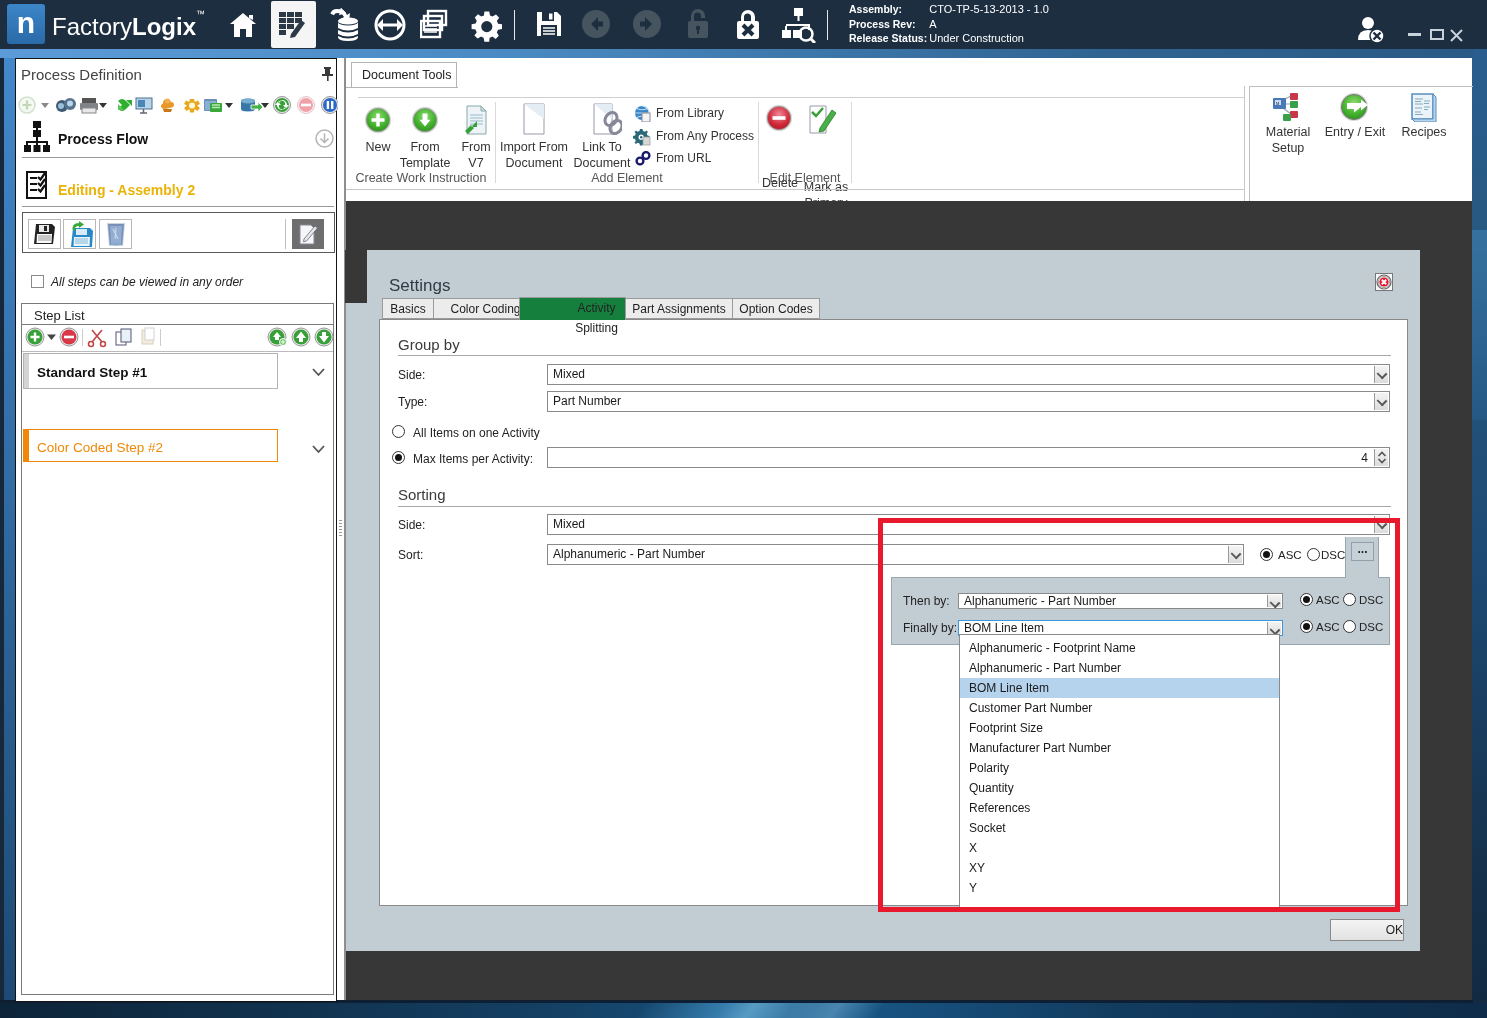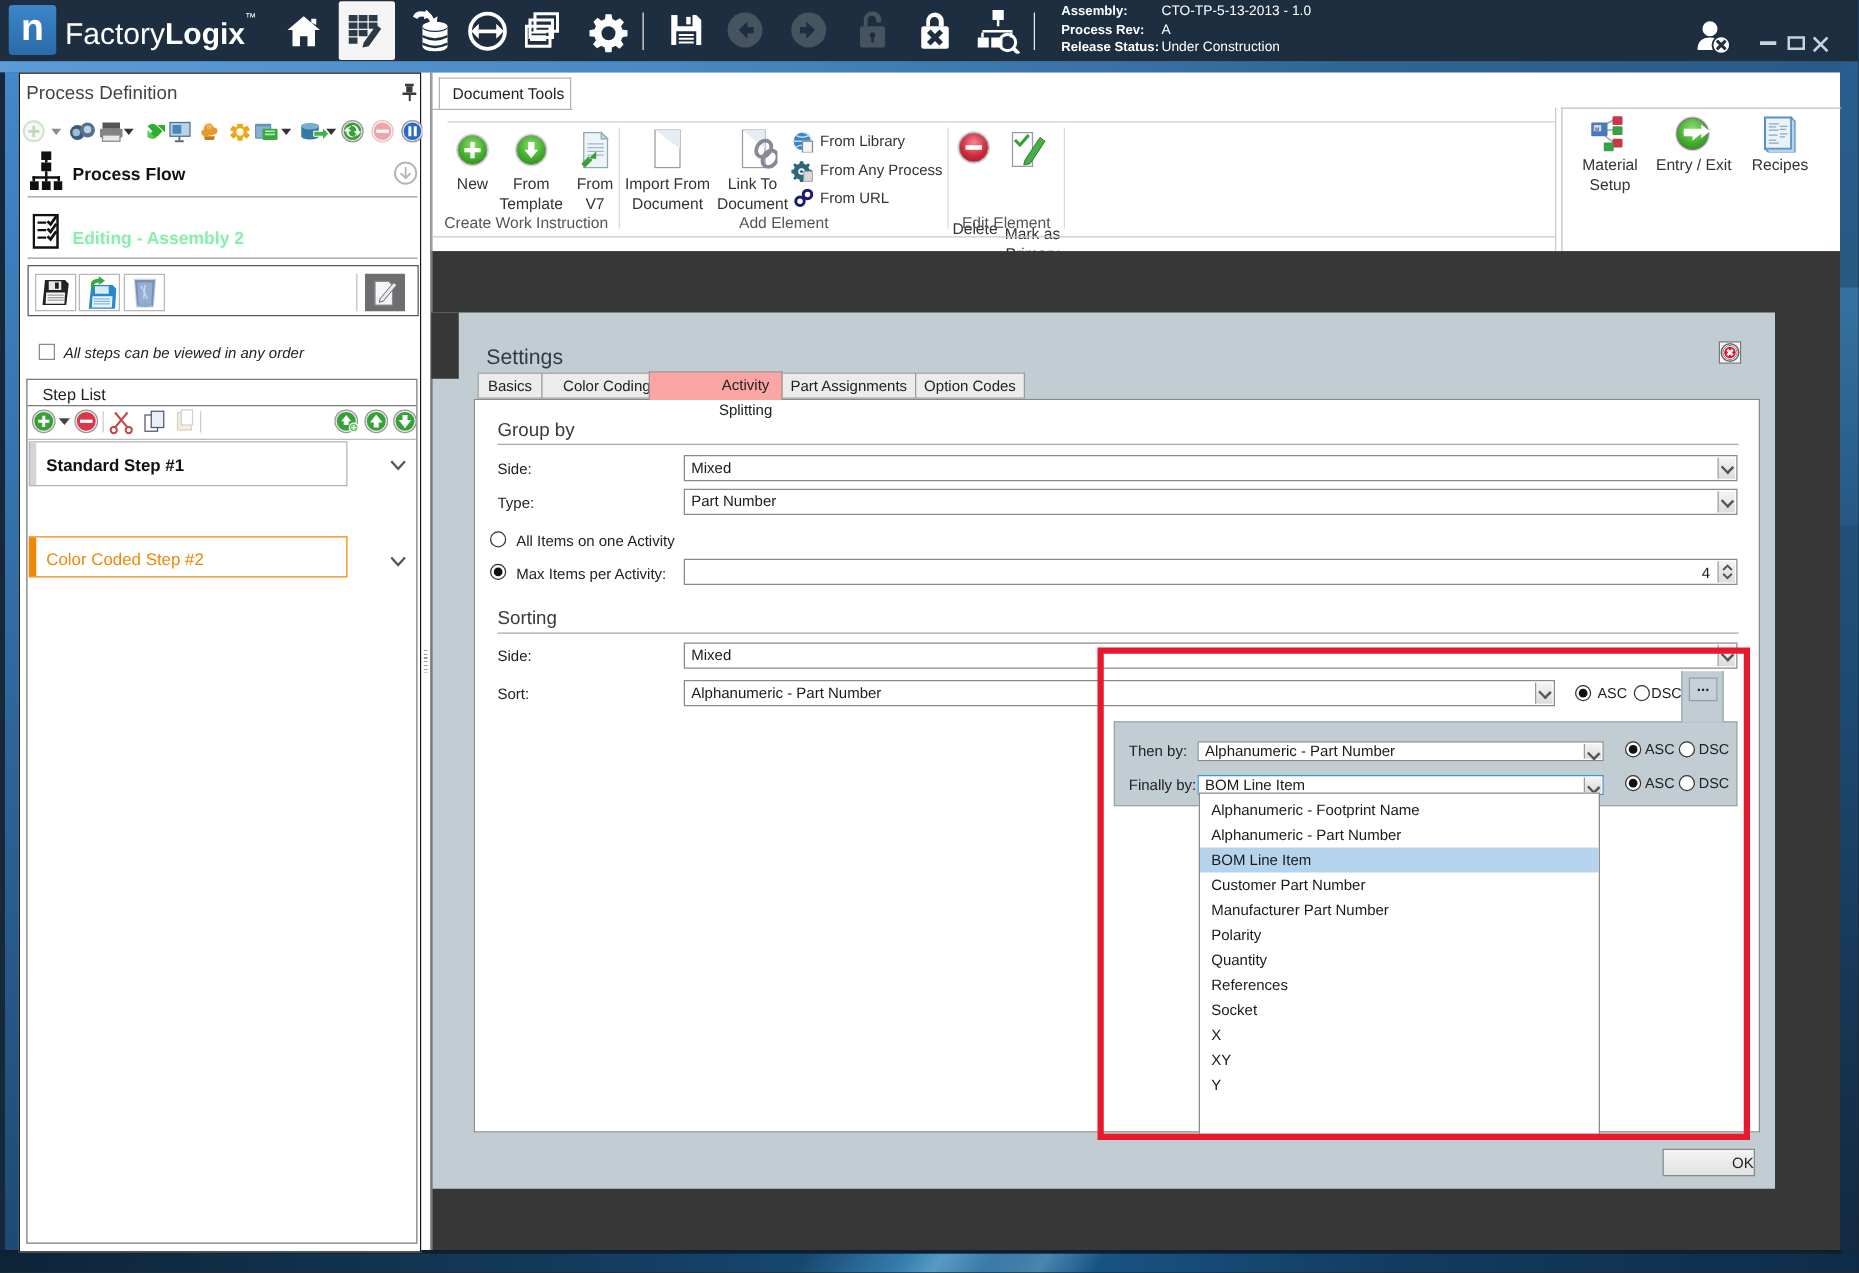--- a/index.html
+++ b/index.html
@@ -38,21 +38,21 @@
 #ribbon .rsep { position:absolute; top:44px; width:1px; height:81px; background:#d9d9d9; }
 #ribbon .biglabel { position:absolute; font-size:12.5px; color:#333; text-align:center; line-height:16px; }
 
 #darkarea { left:345px; top:201px; width:1127px; height:799px; background:#373737; border-left:1px solid #8c8c8c; }
 
 #dialog { left:346px; top:250px; width:1074px; height:701px; background:#c2ccd3; }
 #notch { left:345px; top:250px; width:22px; height:53px; background:#373737; }
 #dlg-title { left:43px; top:26px; font-size:17px; color:#2f3c46; position:absolute; }
 #dlg-close { left:1029px; top:23px; width:18px; height:18px; position:absolute; background:#f8f8f8; border:1px solid #777; }
 .tab { position:absolute; top:48px; height:21px; line-height:20px; background:#ececec; border:1px solid #9a9a9a; color:#222; text-align:center; font-size:12px; }
-.tab.active { background:#fca5a5; top:47px; height:23px; border-bottom:none; z-index:3;padding-left:48px; }
+.tab.active { background:#15803d; top:47px; height:23px; border-bottom:none; z-index:3;padding-left:48px; }
 #dlg-content { left:33px; top:69px; width:1029px; height:587px; background:#fff; border:1px solid #8a8a8a; position:absolute; }
 .sect { position:absolute; left:18px; font-size:15px; color:#3a3a3a; }
 .sectline { position:absolute; left:18px; right:16px; height:1px; background:#a8a8a8; }
 .flabel { position:absolute; left:18px; font-size:12px; color:#222; }
 .combo { position:absolute; background:#fff; border:1px solid #8a8a8a; font-size:12px; line-height:19px; padding-left:5px; color:#1a1a1a; }
 .combo .arr { position:absolute; right:1px; top:1px; bottom:1px; width:14px; background:linear-gradient(180deg,#f4f4f4,#dcdcdc); border-left:1px solid #9a9a9a; }
 .combo .arr:after { content:""; position:absolute; left:3px; top:6px; width:6px; height:6px; border-right:2px solid #555; border-bottom:2px solid #555; transform:rotate(45deg) scale(1,0.9); transform-origin:center; margin-top:-2px; }
 .radio { position:absolute; width:13px; height:13px; border:1px solid #333; border-radius:50%; background:#fff; }
 .radio.sel:after { content:""; position:absolute; left:2px; top:2px; width:7px; height:7px; background:#111; border-radius:50%; }
 .rlabel { position:absolute; font-size:12px; color:#222; white-space:nowrap; }
@@ -315,21 +315,21 @@
     <rect x="1" y="1" width="19" height="26" fill="#fff" stroke="#111" stroke-width="2"></rect>
     <g stroke="#111" stroke-width="1.8">
       <path d="M4 7 L11 7 M4 13 L11 13 M4 19 L11 19"></path>
     </g>
     <g stroke="#111" stroke-width="2.2" fill="none">
       <path d="M12 6 L14.5 8.5 L19 2"></path>
       <path d="M12 12 L14.5 14.5 L19 8"></path>
       <path d="M12 18 L14.5 20.5 L19 14"></path>
     </g>
   </svg>
-<div class="abs" style="left:58px;top:182px;font-size:14px;font-weight:bold;color:#86efac;">Editing - Assembly 2</div>
+<div class="abs" style="left:58px;top:182px;font-size:14px;font-weight:bold;color:#eab308;">Editing - Assembly 2</div>
 <div class="abs" style="left:22px;top:206px;width:312px;height:1px;background:#9a9a9a;"></div>
 
 <div class="abs" style="left:22px;top:212px;width:313px;height:41px;border:1px solid #5a5a5a;background:#fff;"></div>
 <div class="abs" style="left:28px;top:219px;width:33px;height:30px;border:1px solid #b8b8b8;"></div>
 <svg class="abs" style="left:33px;top:223px;" width="23" height="22" viewBox="0 0 23 22">
     <path d="M3 1 L19 1 L22 4 L20 21 L1 21 Z" fill="#222"></path>
     <rect x="6" y="2" width="10" height="7" fill="#e8e8e8"></rect>
     <rect x="11" y="3" width="3" height="5" fill="#222"></rect>
     <path d="M4 11 L19 11 L18.5 20 L3.5 20 Z" fill="#f8f8f8"></path>
     <g stroke="#999" stroke-width="1">
@@ -623,20 +623,21 @@
     <div class="radio sel" style="left:408px;top:42px;"></div>
     <div class="rlabel" style="left:424px;top:43px;font-size:11.5px;">ASC</div>
     <div class="radio" style="left:451px;top:42px;"></div>
     <div class="rlabel" style="left:467px;top:43px;font-size:11.5px;">DSC</div>
   </div>
   <div id="droplist">
     <div class="it">Alphanumeric - Footprint Name</div>
     <div class="it">Alphanumeric - Part Number</div>
     <div class="it hl">BOM Line Item</div>
     <div class="it">Customer Part Number</div>
+    <div class="it">Footprint Size</div>
     <div class="it">Manufacturer Part Number</div>
     <div class="it">Polarity</div>
     <div class="it">Quantity</div>
     <div class="it">References</div>
     <div class="it">Socket</div>
     <div class="it">X</div>
     <div class="it">XY</div>
     <div class="it" style="height:11px;">Y</div>
   </div>
   <div id="redrect"></div>

